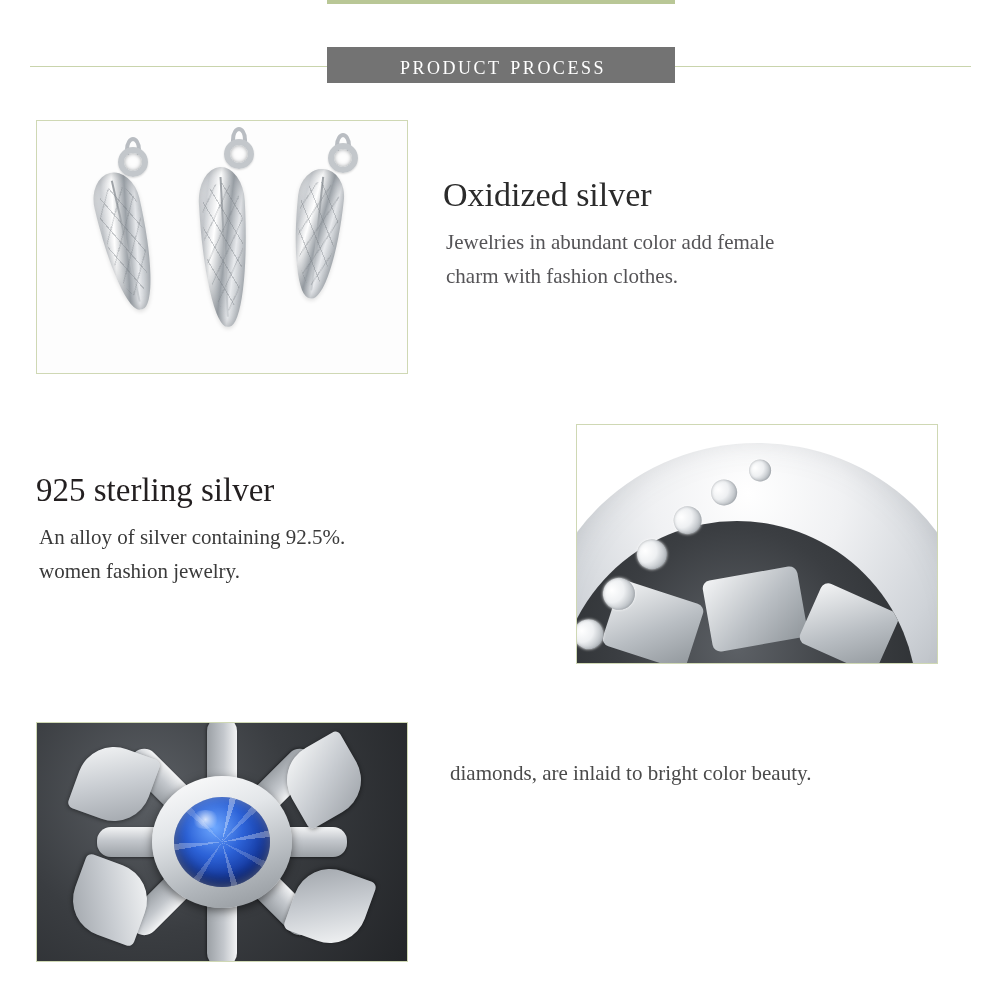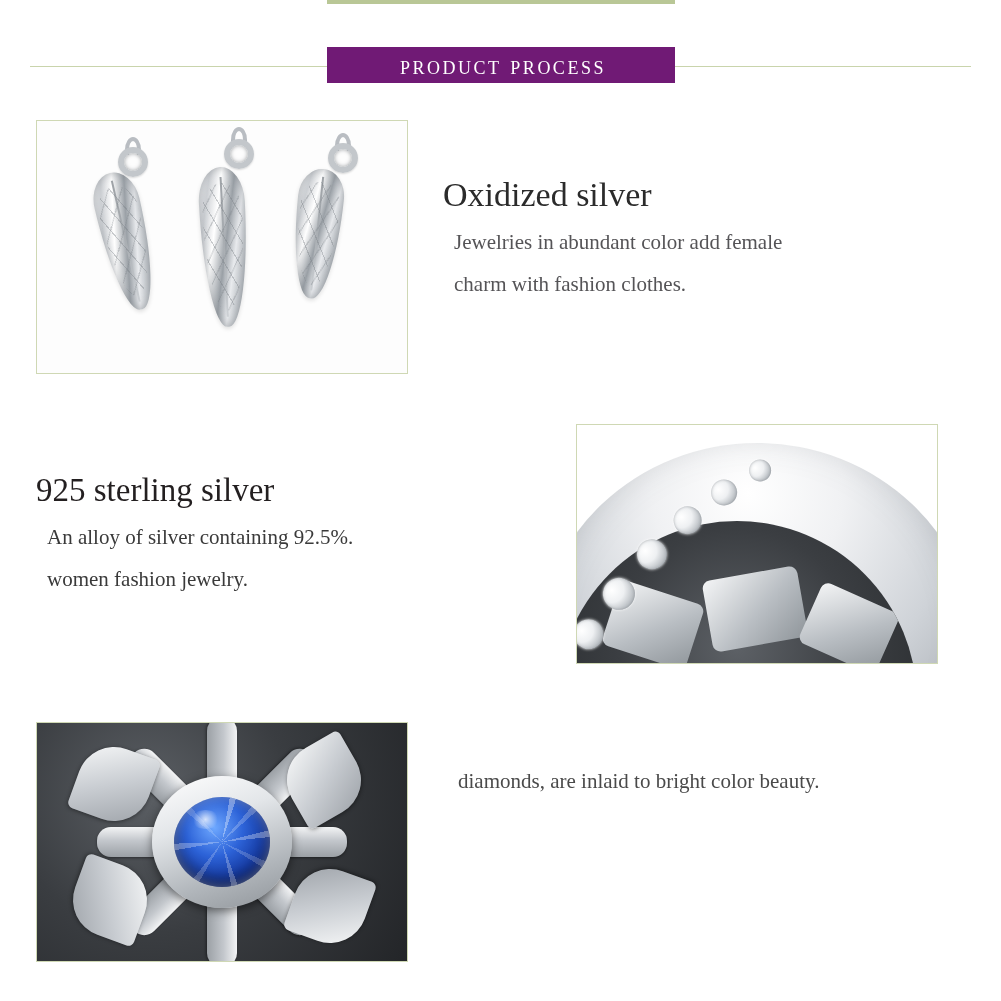--- a/index.html
+++ b/index.html
@@ -30,21 +30,21 @@
     width: 941px;
     height: 1px;
     background: #c9d4ac;
   }
   .header-banner {
     position: absolute;
     top: 47px;
     left: 327px;
     width: 348px;
     height: 36px;
-    background: #701a75;
+    background: #737373;
     display: flex;
     align-items: center;
     justify-content: center;
   }
   .header-banner-text {
     color: #ffffff;
     font-family: "Liberation Serif", serif;
     font-size: 25px;
     letter-spacing: 2.5px;
     font-variant: small-caps;
@@ -283,21 +283,21 @@
     color: #231f20;
     margin: 16px 0 14px 0;
     line-height: 1.1;
     font-weight: normal;
   }
   .body-line {
     font-family: "Liberation Serif", serif;
     font-size: 21px;
     color: #3a3a3a;
     line-height: 1.45;
-    margin: 11px;
+    margin: 3px;
   }
   #text-oxidized {
     top: 160px;
     left: 443px;
     width: 500px;
   }
   #text-oxidized .heading { font-size: 34px; color: #2b2b2b; }
   #text-oxidized .body-line { color: #555457; }
 
   #text-925 {

